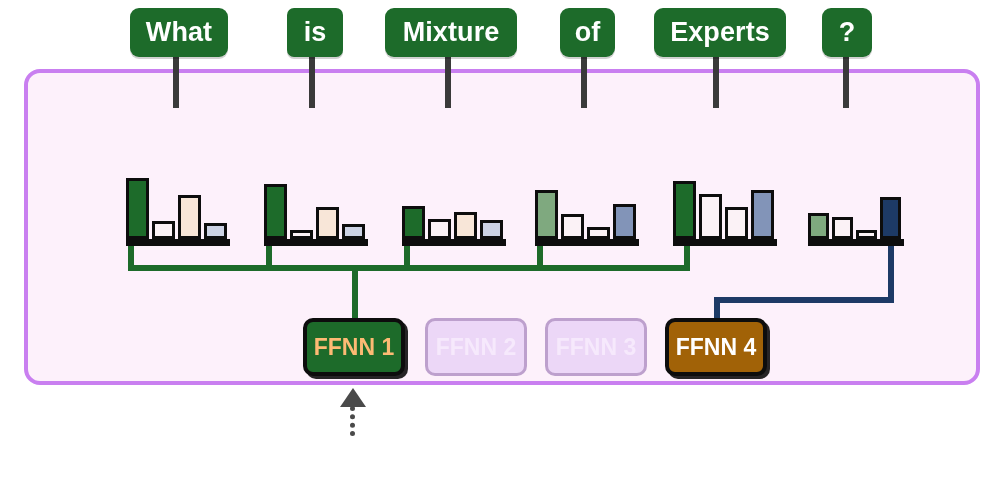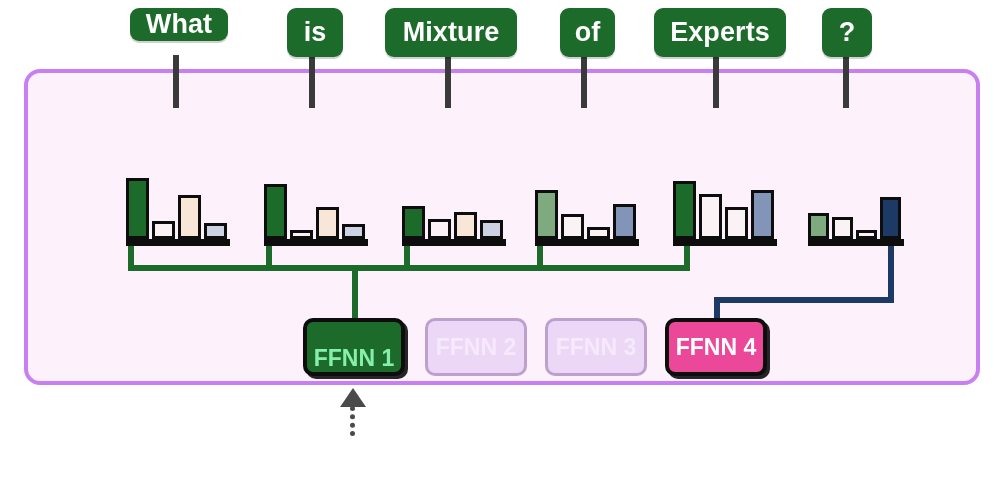--- a/index.html
+++ b/index.html
@@ -73,26 +73,25 @@
   .ffnn{
     position:absolute;
     border-radius:10px;
     box-sizing:border-box;
     display:flex;align-items:center;justify-content:center;
     font-size:23px;font-weight:bold;
     z-index:5;
     white-space:nowrap;
   }
   .ffnn-active-green{
-    background:#1d6b2a;color:#86efac;border:4px solid #0d0d0d;
+    background:#1d6b2a;color:#fdba74;border:4px solid #0d0d0d;
     box-shadow:3px 3px 0 rgba(0,0,0,.85);
-    align-items:flex-end;
   }
   .ffnn-active-navy{
-    background:#ec4899;color:#ffffff;border:4px solid #0d0d0d;
+    background:#a16207;color:#ffffff;border:4px solid #0d0d0d;
     box-shadow:3px 3px 0 rgba(0,0,0,.85);
   }
   .ffnn-idle{
     background:#ecd7f7;color:#f6e9fc;border:3px solid #bda0cd;
   }
 
   
   .caption{
     position:absolute;
     left:0;top:442px;width:725px;
@@ -126,24 +125,24 @@
   <div id="token-stems">
       <div class="token-stem" style="left: 173px; top: 55px; height: 53px;"></div>
       <div class="token-stem" style="left: 309px; top: 55px; height: 53px;"></div>
       <div class="token-stem" style="left: 445px; top: 55px; height: 53px;"></div>
       <div class="token-stem" style="left: 581px; top: 55px; height: 53px;"></div>
       <div class="token-stem" style="left: 713px; top: 55px; height: 53px;"></div>
       <div class="token-stem" style="left: 843px; top: 55px; height: 53px;"></div>
     </div>
 
   <div id="tokens">
-      <div class="token" style="left: 130px; top: 8px; width: 98px; height: 33px;">
+      <div class="token" style="left: 130px; top: 8px; width: 98px; height: 49px;">
         <span>What</span>
       </div>
-      <div class="token" style="left: 287px; top: 8px; width: 56px; height: 49px;">
+      <div class="token" style="left: 287px; top: 8px; width: 56px; height: 49px; border-radius: 7px;">
         <span>is</span>
       </div>
       <div class="token" style="left: 385px; top: 8px; width: 132px; height: 49px; text-align: center;">
         <span>Mixture</span>
       </div>
       <div class="token" style="left: 560px; top: 8px; width: 55px; height: 49px;">
         <span>of</span>
       </div>
       <div class="token" style="left: 654px; top: 8px; width: 132px; height: 49px;">
         <span>Experts</span>

